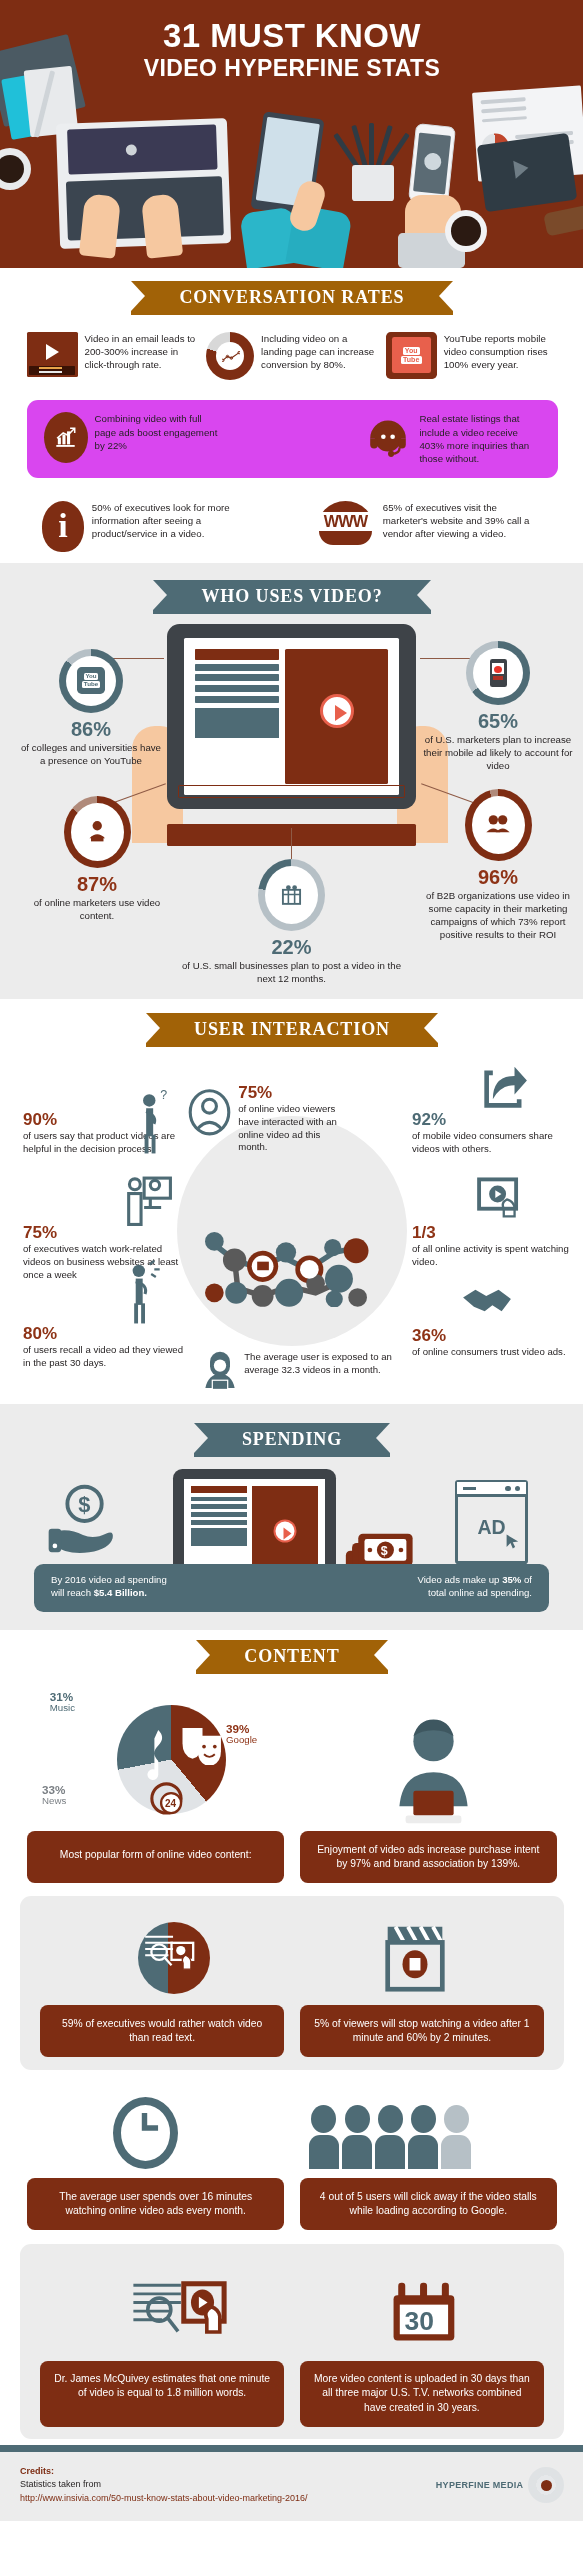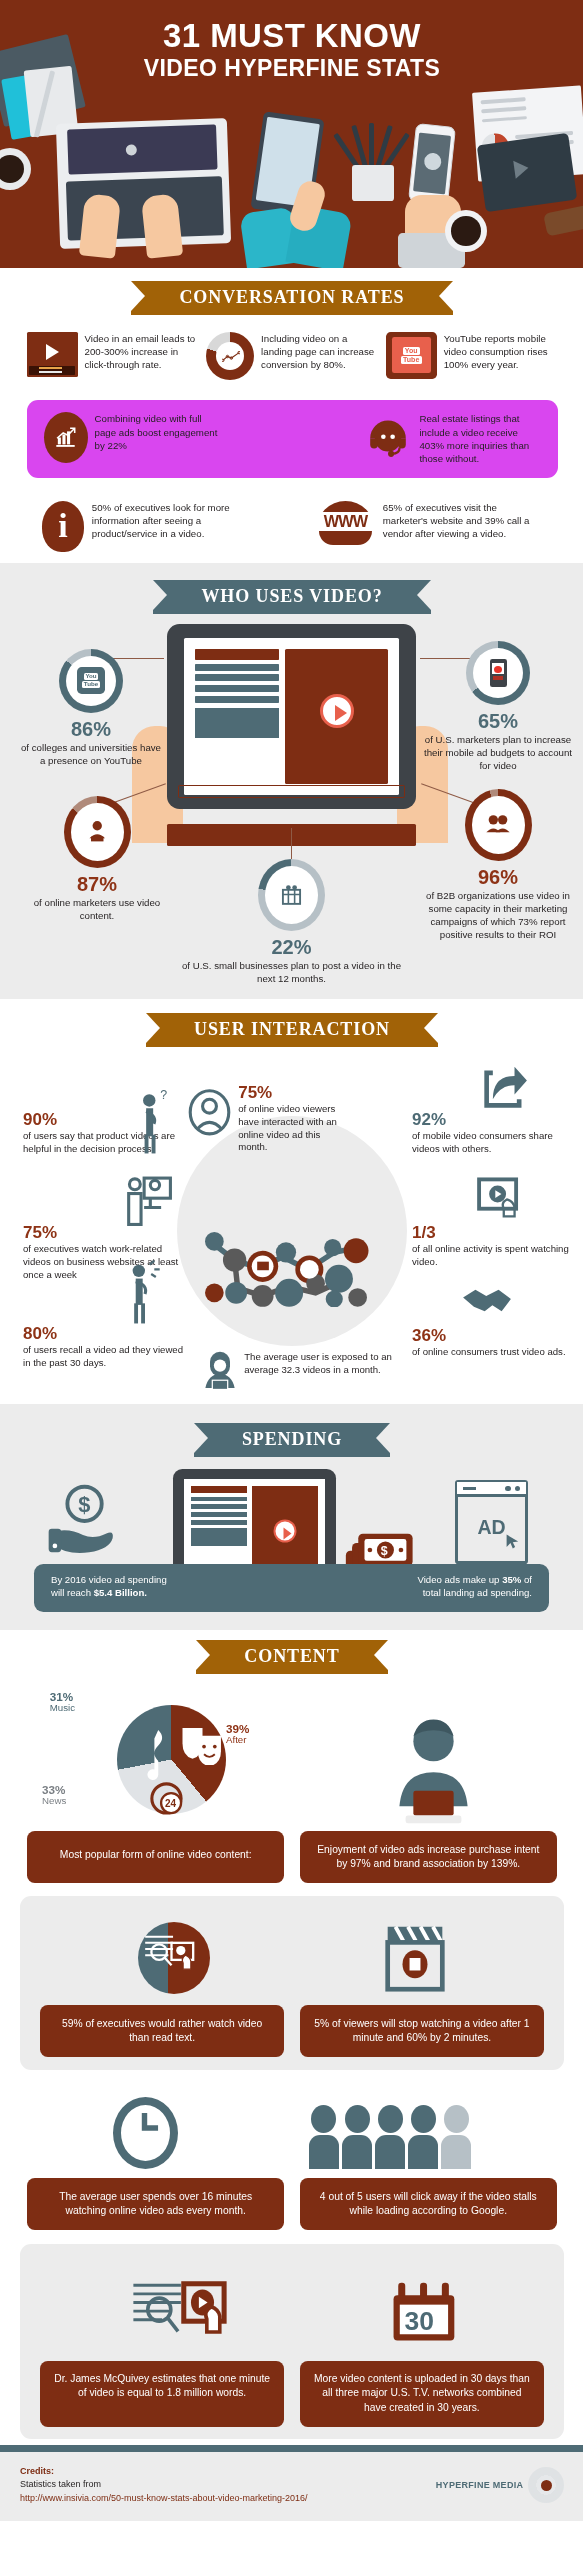--- a/index.html
+++ b/index.html
@@ -423,21 +423,21 @@
       <div class="donut-stat" style="background:conic-gradient(#4e6b75 0 65%, #b6c0c6 65% 100%);">
         <div class="gl">
           <div style="width:17px;height:28px;background:#3e4348;border-radius:2.3px;position:relative;">
             <div style="position:absolute;left:2.3px;top:4.7px;right:2.3px;height:11px;background:#fff;"></div>
             <div style="position:absolute;left:4.7px;top:7px;width:7.8px;height:7px;border-radius:50%;background:#e8342a;"></div>
             <div style="position:absolute;left:3.1px;top:17px;right:3.1px;height:3.9px;background:#b03024;"></div>
           </div>
         </div>
       </div>
       <div class="stat-num slate-t">65%</div>
-      <div class="stat-txt">of U.S. marketers plan to increase their mobile ad budgets to account for video</div>
+      <div class="stat-txt">of U.S. marketers plan to increase their mobile ad likely to account for video</div>
     </div>
 
     <div style="position:absolute;left:23px;top:233px;width:148px;">
       <div class="donut-stat" style="background:conic-gradient(#7e2d13 0 87%, #b08a7a 87% 100%);width:67px;height:72px;border-radius:50%;">
         <div class="gl">
           <svg width="26.5" height="26.5" viewBox="0 0 34 34">
             <circle cx="17" cy="10" r="6" fill="#7e2d13"></circle>
             <path d="M7 26 q10 -10 20 0 z" fill="#7e2d13"></path>
             <rect x="9" y="24" width="16" height="6" fill="#7e2d13"></rect>
           </svg>
@@ -660,21 +660,21 @@
       <svg width="15.6" height="17" viewBox="0 0 20 22" style="position:absolute;right:4.7px;bottom:11px;">
         <path d="M2 2 L2 18 L7 13 L10 20 L13 18 L10 12 L17 11z" fill="#4e6b75"></path>
       </svg>
     </div>
 
     <div class="band">
       <div class="bl">
         <span>By 2016 video ad spending will reach </span><b>$5.4 Billion.</b>
       </div>
       <div class="br">
-        <span>Video ads make up </span><b>35%</b><span> of total landing ad spending.</span>
+        <span>Video ads make up </span><b>35%</b><span> of total online ad spending.</span>
       </div>
     </div>
   </div>
 
   <div class="sec content-sec" style="padding-top:10px;">
     <div class="banner-wrap">
       <span class="ribbon brown">CONTENT</span>
     </div>
 
     <div style="display:flex; padding:11px 20px 0; gap:15.6px;">
@@ -692,21 +692,21 @@
         </svg>
         <svg style="position:absolute;left:115px;top:95px;" width="44" height="40" viewBox="0 0 56 52">
           <circle cx="26" cy="24" r="19" fill="none" stroke="#7e2d13" stroke-width="4"></circle>
           <circle cx="32" cy="30" r="13" fill="#fff" stroke="#7e2d13" stroke-width="3"></circle>
           <text x="24" y="35" font-size="13" fill="#7e2d13" font-family="Liberation Sans, sans-serif" font-weight="bold">24</text>
         </svg>
         <div class="pie-lbl slate-t" style="left:18.7px;top:5px;">
           31%<small>Music</small>
         </div>
         <div class="pie-lbl brown-t" style="left:195px;top:37px;">
-          39%<small>After</small>
+          39%<small>Google</small>
         </div>
         <div class="pie-lbl" style="left:11px;top:98px;color:#7a7f84;">
           33%<small>News</small>
         </div>
       </div>
       <div style="flex:1;display:flex;align-items:flex-end;justify-content:center;">
         <svg width="93" height="117" viewBox="0 0 120 150">
           <circle cx="60" cy="32" r="26" fill="#4e6b75"></circle>
           <path d="M34 26 q6 -22 26 -22 q20 0 26 22 q-10 -8 -26 -8 q-16 0 -26 8z" fill="#3e5760"></path>
           <path d="M16 116 q4 -44 44 -44 q40 0 44 44z" fill="#4e6b75"></path>

